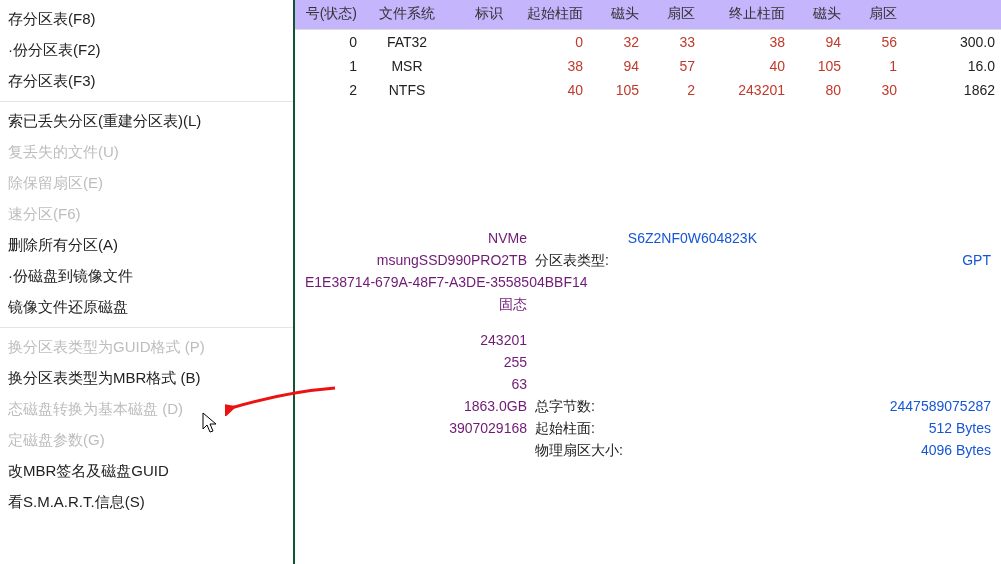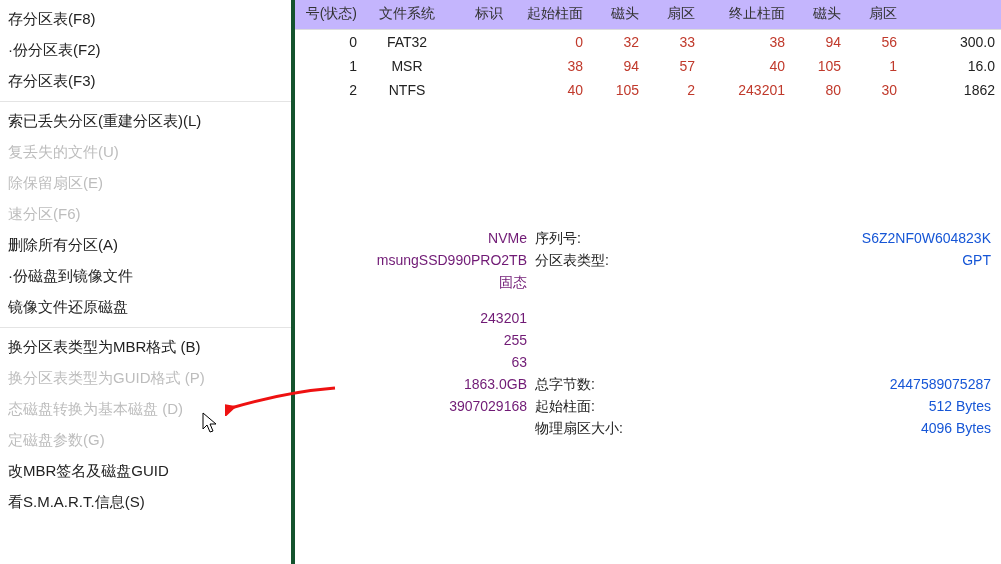--- a/index.html
+++ b/index.html
@@ -5,21 +5,21 @@
   * { box-sizing: border-box; }
   html, body { margin: 0; padding: 0; font-family: "Microsoft YaHei", "SimSun", Arial, sans-serif; font-size: 13px; color: #222; }
   body { width: 1001px; height: 564px; overflow: hidden; position: relative; background: #fff; }
 
   
   .menu {
     position: absolute;
     left: 0; top: 0;
     width: 295px;
     background: #ffffff;
-    border-right: 4px solid #14532d;
+    border-right: 2px solid #14532d;
     box-shadow: 2px 0 6px rgba(0,0,0,0.08);
     padding: 4px 0 6px 0;
     height: 564px;
     overflow: hidden;
   }
   .menu-item {
     padding: 6px 8px 6px 8px;
     font-size: 15px;
     white-space: nowrap;
   }
@@ -104,22 +104,22 @@
   <div class="menu-item enabled"><span>存分区表(F3)</span></div>
   <div class="menu-sep"></div>
   <div class="menu-item enabled"><span>索已丢失分区(重建分区表)(L)</span></div>
   <div class="menu-item disabled"><span>复丢失的文件(U)</span></div>
   <div class="menu-item disabled"><span>除保留扇区(E)</span></div>
   <div class="menu-item disabled"><span>速分区(F6)</span></div>
   <div class="menu-item enabled"><span>删除所有分区(A)</span></div>
   <div class="menu-item enabled"><span>·份磁盘到镜像文件</span></div>
   <div class="menu-item enabled"><span>镜像文件还原磁盘</span></div>
   <div class="menu-sep"></div>
+  <div class="menu-item disabled"><span>换分区表类型为GUID格式 (P)</span></div>
   <div class="menu-item enabled"><span>换分区表类型为MBR格式 (B)</span></div>
-  <div class="menu-item disabled"><span>换分区表类型为GUID格式 (P)</span></div>
   <div class="menu-item disabled"><span>态磁盘转换为基本磁盘 (D)</span></div>
   <div class="menu-item disabled"><span>定磁盘参数(G)</span></div>
   <div class="menu-item enabled"><span>改MBR签名及磁盘GUID</span></div>
   <div class="menu-item enabled"><span>看S.M.A.R.T.信息(S)</span></div>
 </div>
 
 <div class="main">
 
   <table class="ptable">
     <colgroup>
@@ -185,27 +185,29 @@
         <td class="red">30</td>
         <td>1862</td>
       </tr>
     </tbody>
   </table>
 
   <div class="info">
 
     <div class="line">
       <div class="info-col1"><span class="val">NVMe</span></div>
-      <div class="info-col2"><span class="lbl rlabel">序列号:</span></div>
       <div class="info-col2v"><span class="rval">S6Z2NF0W604823K</span></div>
     </div>
     <div class="line">
       <div class="info-col1"><span class="val">msungSSD990PRO2TB</span></div>
       <div class="info-col2"><span class="lbl rlabel">分区表类型:</span></div>
       <div class="info-col2v"><span class="rval">GPT</span></div>
+    </div>
+    <div class="line">
+      <div class="info-col1" style="width:auto;text-align:left;padding-left:4px;"><span class="val">E1E38714-679A-48F7-A3DE-3558504BBF14</span></div>
     </div>
     <div class="line">
       <div class="info-col1"><span class="val">固态</span></div>
     </div>
     <div style="height:14px"></div>
     <div class="line">
       <div class="info-col1"><span class="val">243201</span></div>
     </div>
     <div class="line">
       <div class="info-col1"><span class="val">255</span></div>

